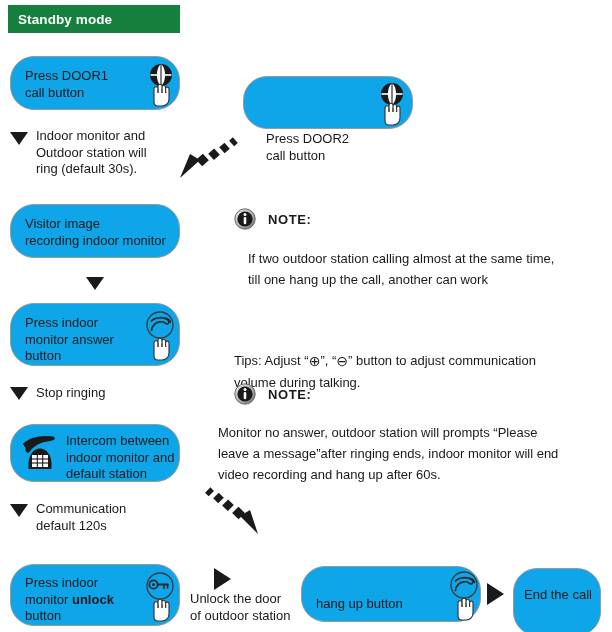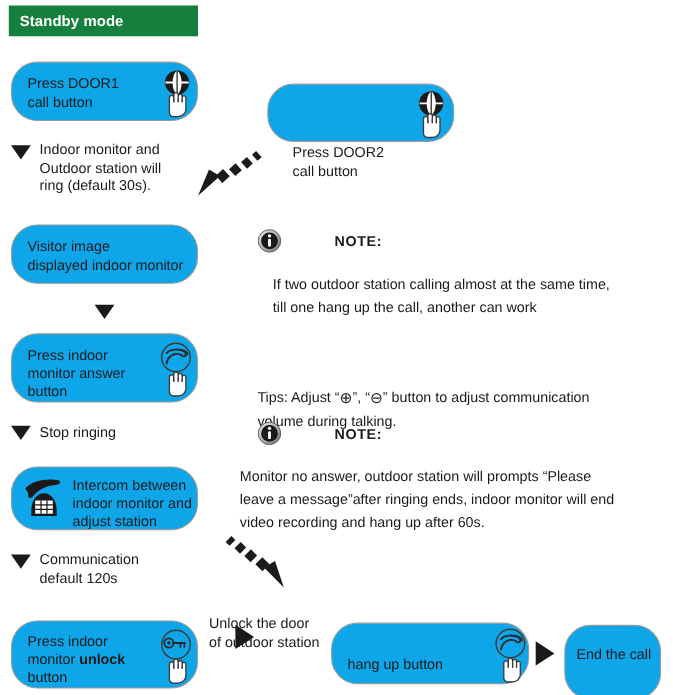--- a/index.html
+++ b/index.html
@@ -78,21 +78,20 @@
   }
 
   
   .dashed-arrow { position: absolute; }
 
   
   .note-head {
     position: absolute;
     display: flex;
     align-items: center;
-    gap: 36px;
   }
   .note-head .i-icon {
     width: 22px; height: 22px;
     flex: 0 0 22px;
   }
   .note-head .note-label {
     font-size: 13px;
     font-weight: bold;
     margin-left: 12px;
     letter-spacing: 0.6px;
@@ -176,21 +175,21 @@
     </g>
   </svg>
 </div>
 
 <div class="tri-down" style="left:10px; top:132px;"></div>
 <div class="flowtext" style="left:36px; top:128px; width:150px;">Indoor monitor and
 Outdoor station will
 ring (default 30s).</div>
 
 <div class="box" style="left:10px; top:204px; width:170px; height:54px;">
-  <div class="txt" style="left:14px; top:11px;"><span>Visitor image</span><br><span>displayed indoor monitor</span></div>
+  <div class="txt" style="left:14px; top:11px;"><span>Visitor image</span><br><span>recording indoor monitor</span></div>
 </div>
 
 <div class="tri-down" style="left:86px; top:277px;"></div>
 
 <div class="box" style="left:10px; top:303px; width:170px; height:63px;">
   <div class="txt" style="left:14px; top:11px;"><span>Press indoor</span><br><span>monitor answer</span><br><span>button</span></div>
   <div class="pic" style="left:128px; top:5px; width:42px; height:52px;">
     <svg width="42" height="52" viewBox="0 0 42 52">
       <circle cx="21" cy="16" r="13" fill="none" stroke="#3a3a3a" stroke-width="1.3"></circle>
       <path d="M12.5 12 C15 8.5 24 7.5 28.5 10.5 C30 11.6 30.5 13.3 29.3 14.4
@@ -223,21 +222,21 @@
       <path d="M20 15.5 C26.5 15.5 31.5 22 31.5 31 L31.5 36 L8.5 36 L8.5 31 C8.5 22 13.5 15.5 20 15.5 Z" fill="#1a1a1a"></path>
       <rect x="12" y="22" width="16" height="12" fill="#ffffff"></rect>
       <g stroke="#1a1a1a" stroke-width="1.1">
         <path d="M17.3 22 L17.3 34"></path>
           <path d="M22.7 22 L22.7 34"></path>
         <path d="M12 26 L28 26"></path>
           <path d="M12 30 L28 30"></path>
       </g>
     </svg>
   </div>
-  <div class="txt" style="left:55px; top:8px;"><span>Intercom between</span><br><span>indoor monitor and</span><br><span>adjust station</span></div>
+  <div class="txt" style="left:55px; top:8px;"><span>Intercom between</span><br><span>indoor monitor and</span><br><span>default station</span></div>
 </div>
 
 <div class="tri-down" style="left:10px; top:504px;"></div>
 <div class="flowtext" style="left:36px; top:501px; width:150px;">Communication
 default 120s</div>
 
 <div class="dashed-arrow" style="left:196px; top:484px; width:72px; height:54px;">
   <svg width="72" height="54" viewBox="0 0 72 54">
     <g fill="#1a1a1a">
       <polygon points="62,50 44,32 54,26"></polygon>
@@ -268,21 +267,21 @@
       <g stroke="#3a3a3a" stroke-width="0.9" fill="none">
         <path d="M19 34 L19 38"></path>
           <path d="M23 34 L23 38"></path>
           <path d="M26.6 35 L26.6 38"></path>
       </g>
     </svg>
   </div>
 </div>
 
 <div class="tri-right" style="left:214px; top:568px;"></div>
-<div class="flowtext" style="left:190px; top:559px; width:120px;">Unlock the door
+<div class="flowtext" style="left:190px; top:591px; width:120px;">Unlock the door
 of outdoor station</div>
 
 <div class="box" style="left:301px; top:566px; width:180px; height:56px;">
   <div class="txt" style="left:14px; top:12px;"><br><span>hang up button</span></div>
   <div class="pic" style="left:141px; top:2px; width:42px; height:52px;">
     <svg width="42" height="52" viewBox="0 0 42 52">
       <circle cx="21" cy="16" r="13" fill="none" stroke="#3a3a3a" stroke-width="1.3"></circle>
       <path d="M12.5 12 C15 8.5 24 7.5 28.5 10.5 C30 11.6 30.5 13.3 29.3 14.4
                C28.2 15.4 27 14.9 26.1 14 C23.4 11.9 18.2 12.6 15.6 15.2
                C13.6 17.2 12.5 19.6 12.5 21.5" fill="none" stroke="#2a2a2a" stroke-width="1.7" stroke-linecap="round"></path>

